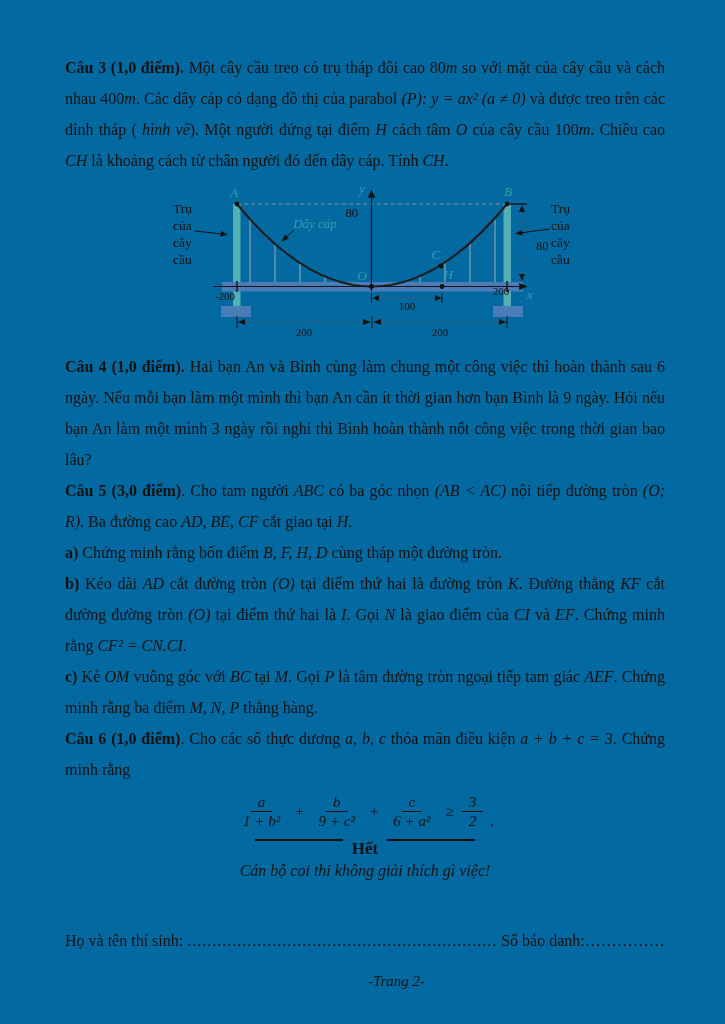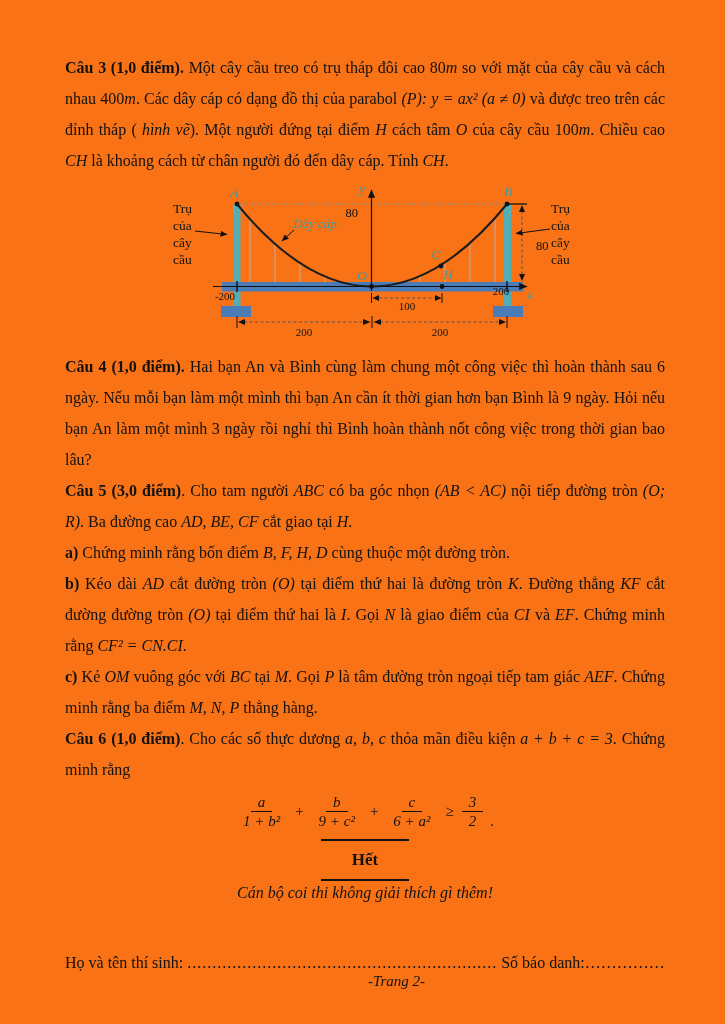--- a/index.html
+++ b/index.html
@@ -4,38 +4,38 @@
 <style>
   html,body{margin:0;padding:0;background:#ffffff;}
   .page{
     position:relative;
     width:725px;height:1024px;
     box-sizing:border-box;
     padding:52px 60px 0 65px;
     font-family:"Liberation Serif", serif;
     font-size:16px;
     color:#121212;
-    background:#f97316;
+    background:#0369a1;
     overflow:hidden;
   }
   .para{margin:0;text-align:justify;line-height:31px;}
   .st-b{font-weight:700;}
   .st-i{font-style:italic;}
   .figure-wrap{text-align:center;margin:3px 0 4px 0;}
   svg text{font-family:"Liberation Serif", serif;}
   .formula{
     display:flex;justify-content:center;align-items:center;
     gap:7px;margin:8px 0 6px 0;font-size:15px;
   }
   .frac{display:inline-flex;flex-direction:column;align-items:center;line-height:1.2;font-style:italic;}
   .fnum{padding:0 7px;border-bottom:1.3px solid #121212;}
   .fden{padding:0 7px;text-align:center;}
   .op{font-style:normal;padding:0 1px;}
   .f-end{font-style:normal;align-self:flex-end;}
-  .het-divider{display:flex;align-items:center;justify-content:center;gap:9px;margin:9px 0 3px 0;flex-direction:column;}
+  .het-divider{display:flex;justify-content:center;gap:9px;margin:9px 0 3px 0;}
   .het-label{font-weight:700;font-size:17px;}
   .hline{display:inline-block;width:88px;border-top:2px solid #121212;height:0;}
   .note{margin:3px 0 0 0;text-align:center;font-style:italic;}
   .candidate{margin:46px 0 0 0;line-height:30px;white-space:nowrap;overflow:hidden;}
   .dots-fine{letter-spacing:1px;}
   .page-footer{
     position:absolute;left:0;bottom:34px;width:100%;
     text-align:center;font-style:italic;font-size:15px;margin-left:34px;
   }
 </style>
@@ -160,21 +160,21 @@
         <text x="396" y="34">Trụ</text>
         <text x="396" y="51">của</text>
         <text x="396" y="68">cây</text>
         <text x="396" y="85">cầu</text>
       </g>
     </svg>
   </div>
 
   <p class="para"><span class="st-b">Câu 4 (1,0 điểm). </span><span>Hai bạn An và Bình cùng làm chung một công việc thì hoàn thành sau 6 ngày. Nếu mỗi bạn làm một mình thì bạn An cần ít thời gian hơn bạn Bình là 9 ngày. Hỏi nếu bạn An làm một mình 3 ngày rồi nghỉ thì Bình hoàn thành nốt công việc trong thời gian bao lâu?</span></p>
   <p class="para"><span class="st-b">Câu 5 (3,0 điểm)</span><span>. Cho tam người </span><span class="st-i">ABC</span><span> có ba góc nhọn </span><span class="st-i">(AB &lt; AC)</span><span> nội tiếp đường tròn </span><span class="st-i">(O; R)</span><span>. Ba đường cao </span><span class="st-i">AD, BE, CF</span><span> cắt giao tại </span><span class="st-i">H</span><span>.</span></p>
-  <p class="para"><span class="st-b">a)</span><span> Chứng minh rằng bốn điểm </span><span class="st-i">B, F, H, D</span><span> cùng thuộc một đường tròn.</span></p>
+  <p class="para"><span class="st-b">a)</span><span> Chứng minh rằng bốn điểm </span><span class="st-i">B, F, H, D</span><span> cùng tháp một đường tròn.</span></p>
   <p class="para"><span class="st-b">b)</span><span> Kéo dài </span><span class="st-i">AD</span><span> cắt đường tròn </span><span class="st-i">(O)</span><span> tại điểm thứ hai là đường tròn </span><span class="st-i">K</span><span>. Đường thẳng </span><span class="st-i">KF</span><span> cắt đường đường tròn </span><span class="st-i">(O)</span><span> tại điểm thứ hai là </span><span class="st-i">I</span><span>. Gọi </span><span class="st-i">N</span><span> là giao điểm của </span><span class="st-i">CI</span><span> và </span><span class="st-i">EF</span><span>. Chứng minh rằng </span><span class="st-i">CF² = CN.CI</span><span>.</span></p>
   <p class="para"><span class="st-b">c)</span><span> Kẻ </span><span class="st-i">OM</span><span> vuông góc với </span><span class="st-i">BC</span><span> tại </span><span class="st-i">M</span><span>. Gọi </span><span class="st-i">P</span><span> là tâm đường tròn ngoại tiếp tam giác </span><span class="st-i">AEF</span><span>. Chứng minh rằng ba điểm </span><span class="st-i">M, N, P</span><span> thẳng hàng.</span></p>
   <p class="para"><span class="st-b">Câu 6 (1,0 điểm)</span><span>. Cho các số thực dương </span><span class="st-i">a, b, c</span><span> thỏa mãn điều kiện </span><span class="st-i">a + b + c = 3</span><span>. Chứng minh rằng</span></p>
 
   <div class="formula">
     <span class="frac">
       <span class="fnum">a</span>
       <span class="fden">1 + b²</span>
     </span>
     <span class="op">+</span>
@@ -194,21 +194,21 @@
     </span>
     <span class="f-end">.</span>
   </div>
 
   <div class="het-divider">
     <span class="hline"></span>
     <span class="het-label">Hết</span>
     <span class="hline"></span>
   </div>
 
-  <p class="note">Cán bộ coi thi không giải thích gì thêm!</p>
+  <p class="note">Cán bộ coi thi không giải thích gì việc!</p>
 
   <p class="candidate">
     <span>Họ và tên thí sinh: </span><span class="dots-fine">..............................................................</span><span> Số báo danh:</span><span>…………….………………</span>
   </p>
 
   <div class="page-footer">-Trang 2-</div>
 
 </div>
 
 </body></html>

